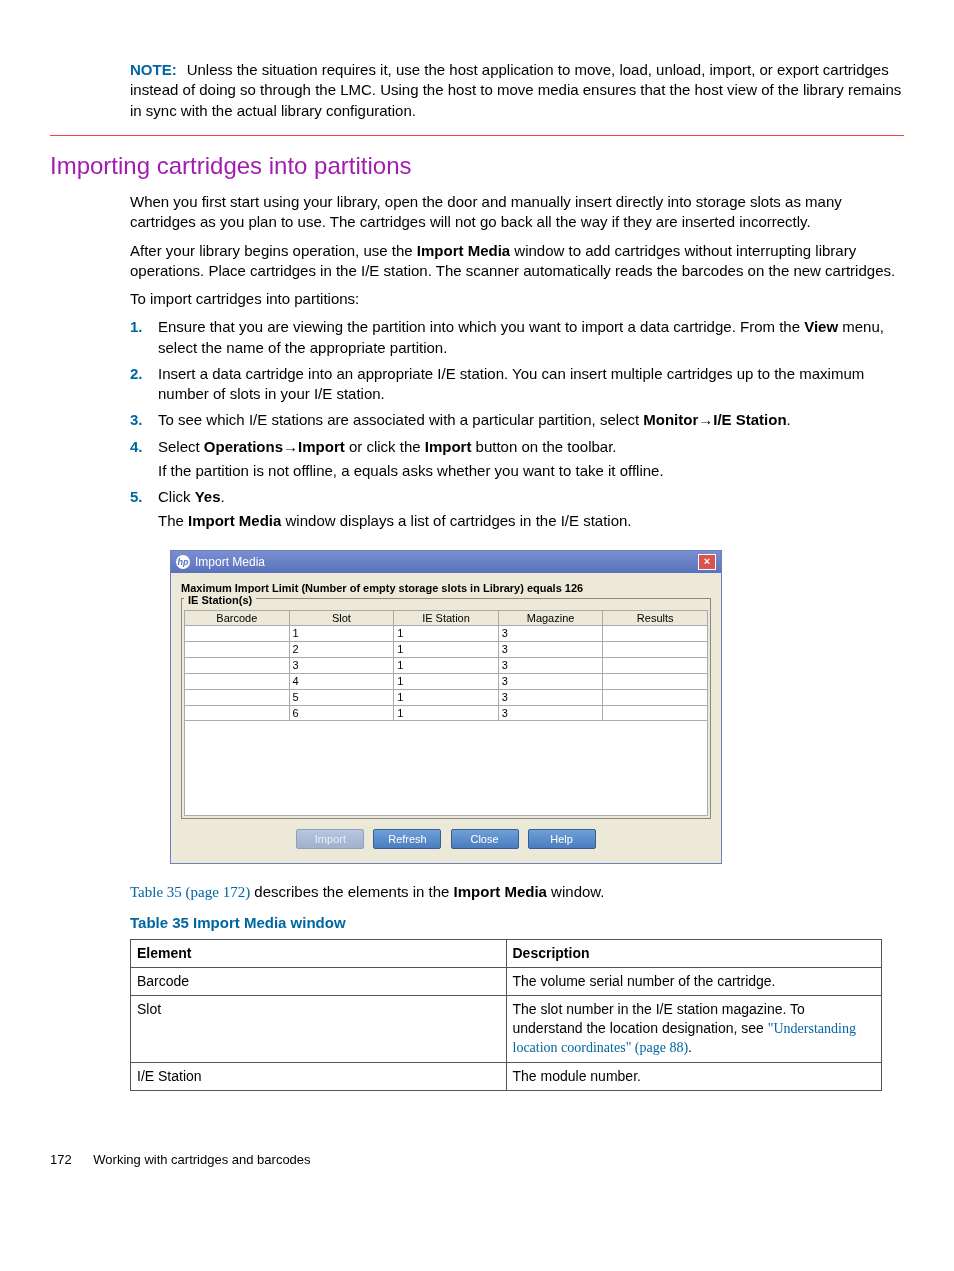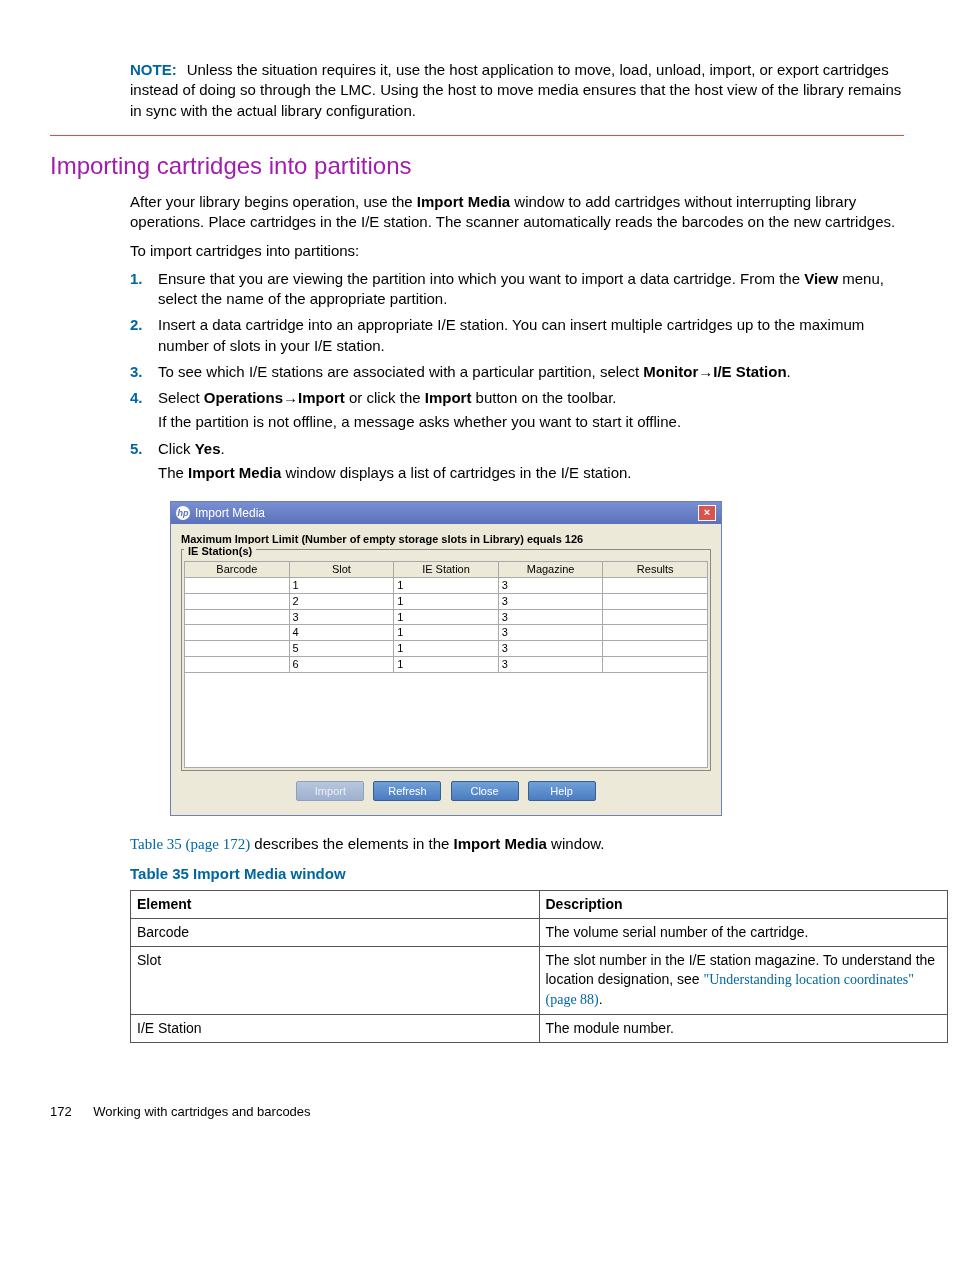--- a/index.html
+++ b/index.html
@@ -147,21 +147,21 @@
     border-color:#8fa0bd;
     color:#e9eef7;
   }
   .link { color: #0066a1; font-family: Liberation Serif, serif; }
   .tbl-caption {
     color: #0066a1;
     font-weight: bold;
     margin: 10px 0 6px 0;
   }
   table.desc {
-    width: 818px;
+    width: 752px;
     border-collapse: collapse;
     font-size: 14px;
     border-radius: 29px;
   }
   table.desc th, table.desc td {
     border: 1px solid #555;
     padding: 4px 6px;
     text-align: left;
     vertical-align: top;
   }
@@ -179,36 +179,37 @@
 </head>
 <body>
 
 <div class="note-block">
   <span class="note-label">NOTE:</span><span>Unless the situation requires it, use the host application to move, load, unload, import, or export cartridges instead of doing so through the LMC. Using the host to move media ensures that the host view of the library remains in sync with the actual library configuration.</span>
 </div>
 
 <h2 class="section">Importing cartridges into partitions</h2>
 
 <div class="body-indent">
+  <p class="para">When you first start using your library, open the door and manually insert directly into storage slots as many cartridges as you plan to use. The cartridges will not go back all the way if they are inserted incorrectly.</p>
   <p class="para">
     <span>After your library begins operation, use the </span><span class="b">Import Media</span><span> window to add cartridges without interrupting library operations. Place cartridges in the I/E station. The scanner automatically reads the barcodes on the new cartridges.</span>
   </p>
   <p class="para">To import cartridges into partitions:</p>
 
   <ol class="steps">
     <li>
       <span>Ensure that you are viewing the partition into which you want to import a data cartridge. From the </span><span class="b">View</span><span> menu, select the name of the appropriate partition.</span>
     </li>
     <li>Insert a data cartridge into an appropriate I/E station. You can insert multiple cartridges up to the maximum number of slots in your I/E station.</li>
     <li>
       <span>To see which I/E stations are associated with a particular partition, select </span><span class="b">Monitor</span><span class="arrow">→</span><span class="b">I/E Station</span><span>.</span>
     </li>
     <li>
       <span>Select </span><span class="b">Operations</span><span class="arrow">→</span><span class="b">Import</span><span> or click the </span><span class="b">Import</span><span> button on the toolbar.</span>
-      <div class="step-body">If the partition is not offline, a message asks whether you want to start it offline.</div>
+      <div class="step-body">If the partition is not offline, a equals asks whether you want to take it offline.</div>
     </li>
     <li>
       <span>Click </span><span class="b">Yes</span><span>.</span>
       <div class="step-body">
         <span>The </span><span class="b">Import Media</span><span> window displays a list of cartridges in the I/E station.</span>
       </div>
     </li>
   </ol>
 
   <div class="dialog-wrap">

